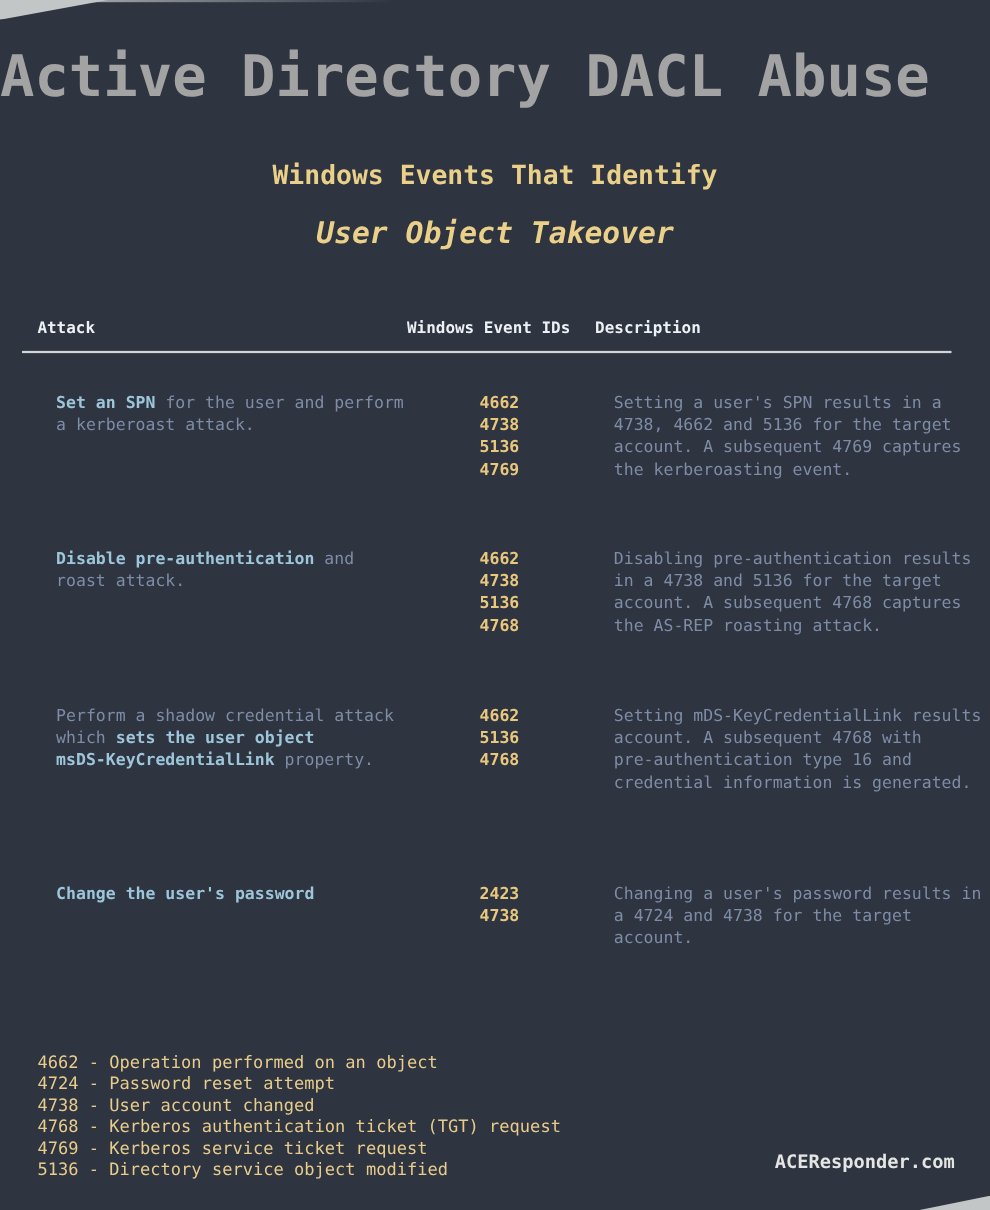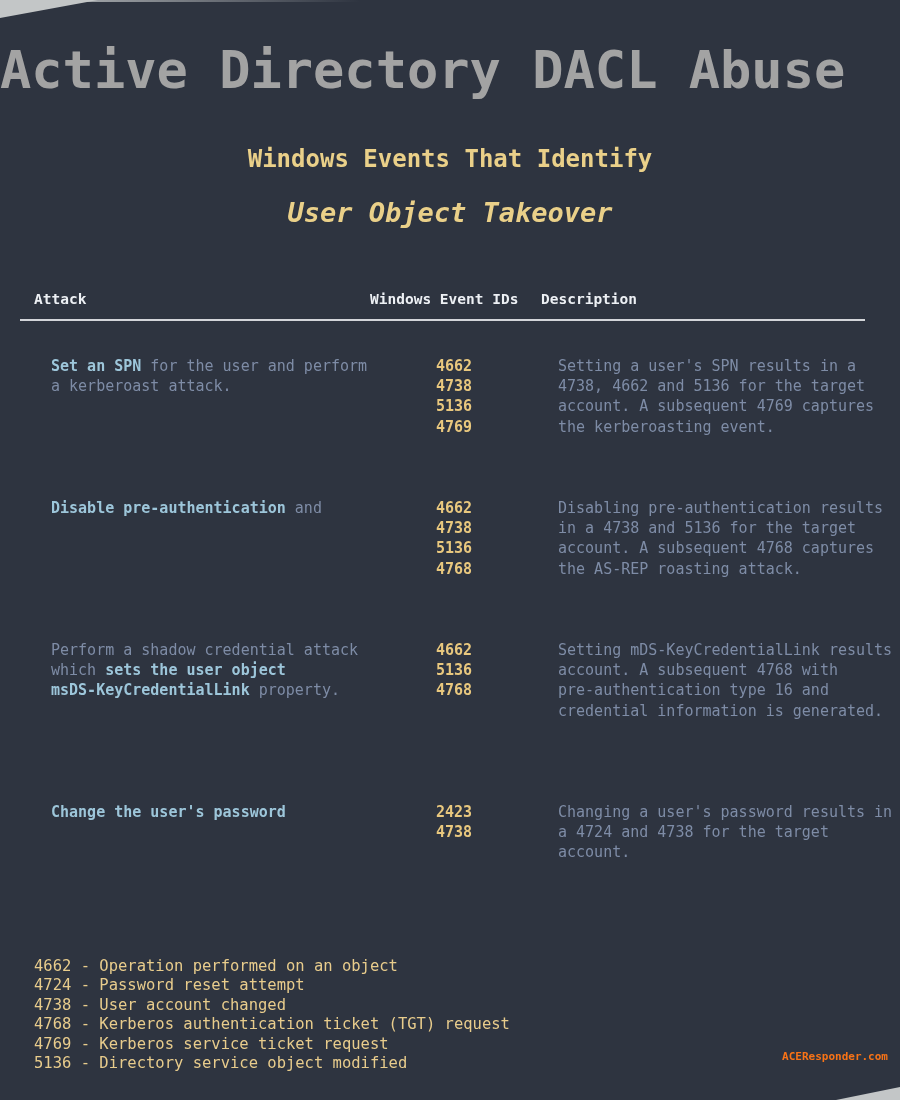--- a/index.html
+++ b/index.html
@@ -48,22 +48,22 @@
   .attack{left:34px;width:332px;color:#7e8ca6;}
   .ids{left:372px;width:130px;text-align:center;color:#e9c87e;font-weight:bold;}
   .desc{left:541px;width:340px;color:#7e8ca6;}
   .ln{height:20.2px;line-height:20.2px;white-space:nowrap;}
   .b{color:#9dc6da;font-weight:bold;}
 
   .legend{position:absolute;left:34px;top:957px;
     font-size:15.5px;font-weight:normal;color:#e8cc8c;}
   .legend .li{height:19.4px;line-height:19.4px;white-space:nowrap;}
 
-  .site{position:absolute;right:12px;top:1046px;
-    font-size:11px;line-height:22px;font-weight:bold;color:#f97316;}
+  .site{position:absolute;right:32px;top:1046px;
+    font-size:17px;line-height:22px;font-weight:bold;color:#e5e5e5;}
 </style>
 </head>
 <body>
 
 <div class="page">
   <div class="card">
 
     <h1 class="title" style="margin:0;">Active Directory DACL Abuse</h1>
 
     <div class="subtitle1">Windows Events That Identify</div>
@@ -92,20 +92,21 @@
           <div class="col desc">
             <div class="ln">Setting a user's SPN results in a</div>
             <div class="ln">4738, 4662 and 5136 for the target</div>
             <div class="ln">account. A subsequent 4769 captures</div>
             <div class="ln">the kerberoasting event.</div>
           </div>
         </div>
         <div class="row" style="top: 498px;">
           <div class="col attack">
             <div class="ln"><span class="b">Disable pre-authentication</span><span> and</span></div>
+            <div class="ln"><span>roast attack.</span></div>
           </div>
           <div class="col ids">
             <div class="ln">4662</div>
             <div class="ln">4738</div>
             <div class="ln">5136</div>
             <div class="ln">4768</div>
           </div>
           <div class="col desc">
             <div class="ln">Disabling pre-authentication results</div>
             <div class="ln">in a 4738 and 5136 for the target</div>

